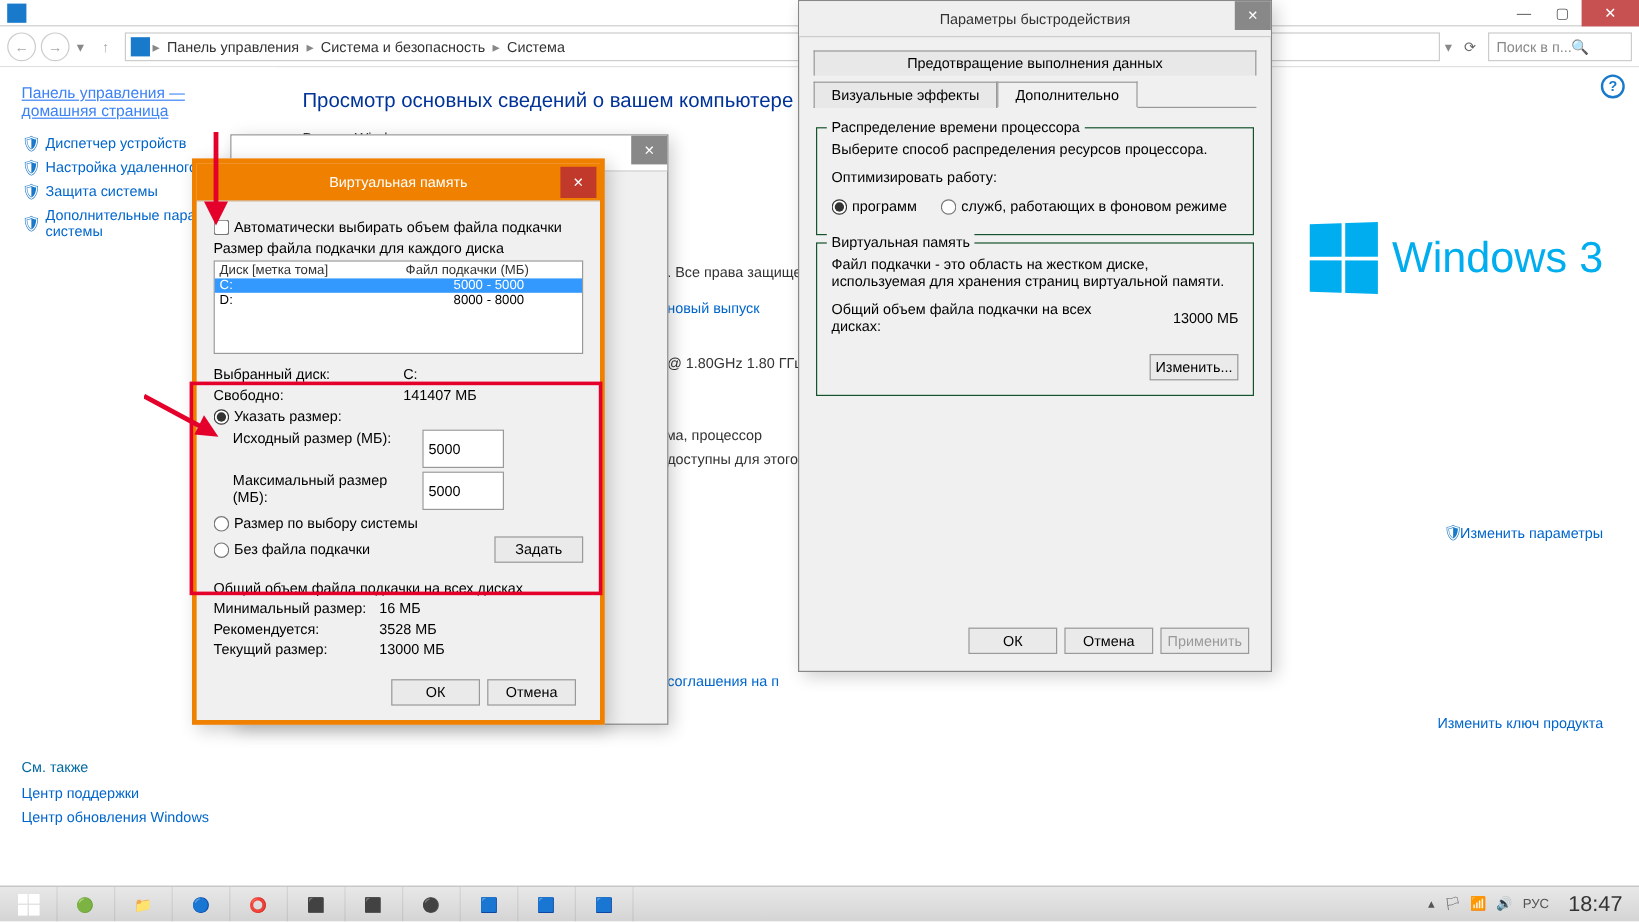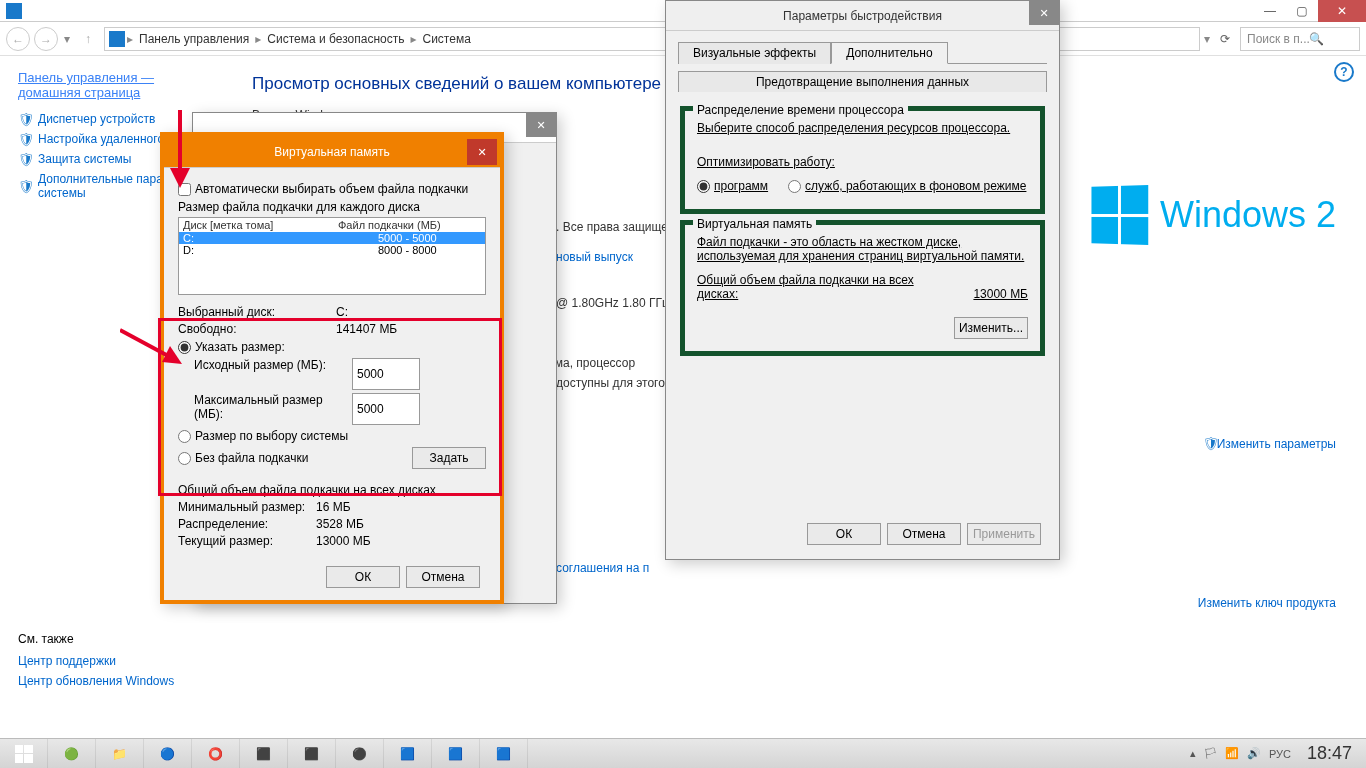--- a/index.html
+++ b/index.html
@@ -23,21 +23,21 @@
 .search-bx { width: 120px; height: 24px; border: 1px solid #ccc; padding: 0 6px; color: #888; display: flex; align-items: center; }
 .refresh-ic { color: #666; padding: 0 4px; }
 
 
 .main { display: flex; height: calc(100% - 56px - 30px); position: relative; }
 .sidebar { width: 230px; padding: 14px 18px; background: #fff; }
 .side-head { color: #3b82f6; font-size: 13px; margin-bottom: 12px; text-decoration: underline; }
 .side-item { display: flex; align-items: center; gap: 6px; margin: 6px 0; color: #0066cc; cursor: pointer; }
 .shield-ic { width: 14px; height: 14px; display: inline-block; }
 .shield-ic::before { content: "🛡"; font-size: 13px; color: #1979ca; }
-.seealsotitle { color: #000000; margin-top: 32px; margin-bottom: 8px; }
+.seealsotitle { color: #0369a1; margin-top: 32px; margin-bottom: 8px; }
 
 .content { flex: 1; padding: 18px 22px; }
 .page-title { color: #003399; font-size: 17px; font-weight: normal; margin-bottom: 14px; }
 .section-h { font-weight: normal; font-size: 12px; color: #333; margin: 8px 0 6px; }
 .links-col { color: #0066cc; cursor: pointer; }
 
 .logo-area { position: absolute; right: 30px; top: 130px; display: flex; align-items: center; gap: 12px; }
 .win-logo { width: 58px; height: 58px; display: grid; grid-template: 1fr 1fr / 1fr 1fr; gap: 3px; transform: perspective(200px) rotateY(-12deg); }
 .win-logo div { background: #00adef; }
 .win-text { color: #00adef; font-size: 36px; font-weight: 300; }
@@ -48,21 +48,21 @@
 
 
 .dialog { position: absolute; background: #f0f0f0; border: 1px solid #888; box-shadow: 4px 4px 14px rgba(0,0,0,0.2); }
 .dialog-title { height: 30px; display: flex; align-items: center; justify-content: center; background: #fff; border-bottom: 1px solid #ccc; position: relative; color: #333; }
 .dialog-close { position: absolute; right: 0; top: 0; width: 30px; height: 24px; background: #c75050; color: #fff; display: flex; align-items: center; justify-content: center; font-size: 11px; }
 .dialog-body { padding: 10px 14px; font-size: 12px; }
 .dialog-buttons { display: flex; gap: 6px; justify-content: flex-end; padding: 8px 12px; }
 .btn { min-width: 74px; height: 22px; border: 1px solid #999; background: #eaeaea; font-size: 12px; cursor: pointer; }
 .btn:disabled { color: #999; }
 
-.groupbox { border: 5px solid #14532d; padding: 10px 12px 12px; margin: 6px 0; position: relative; text-decoration: underline; }
+.groupbox { border: 1px solid #14532d; padding: 10px 12px 12px; margin: 6px 0; position: relative; }
 .groupbox-title { position: absolute; top: -8px; left: 8px; background: #f0f0f0; padding: 0 4px; font-size: 12px; }
 
 
 #dlg-perf { left: 665px; top: 0; width: 395px; height: 560px; }
 #dlg-perf .dialog-title { background: #efefef; }
 .tabs { display: flex; border-bottom: 1px solid #999; margin: 6px 4px 0; }
 .tab { border: 1px solid #999; border-bottom: none; padding: 3px 14px; background: #e8e8e8; font-size: 12px; cursor: pointer; position: relative; top: 1px; }
 .tab.fullw { flex: 1; text-align: center; }
 .tab.active { background: #f0f0f0; border-bottom: 1px solid #f0f0f0; }
 .radio-row { display: flex; align-items: center; gap: 4px; margin: 4px 0; }
@@ -175,68 +175,68 @@
     <div style="position:absolute;left:556px;top:505px;color:#0066cc" class="links-col"><span>соглашения на п</span></div>
   </div>
 
   <div class="logo-area">
     <div class="win-logo">
         <div></div>
         <div></div>
         <div></div>
         <div></div>
       </div>
-    <div class="win-text">Windows 2</div>
+    <div class="win-text">Windows 3</div>
   </div>
 
   <div class="right-links r1"><span class="shield-ic"></span><span>Изменить параметры</span></div>
   <div class="right-links r2"><span>Изменить ключ продукта</span></div>
 </div>
 
 <div id="dlg-props" class="dialog">
   <div class="dialog-title">
       <span></span>
       <div class="dialog-close">✕</div>
     </div>
 </div>
 
 <div id="dlg-perf" class="dialog">
   <div class="dialog-title">
     <span>Параметры быстродействия</span>
     <div class="dialog-close" style="background:#888">✕</div>
   </div>
   <div style="padding:4px 8px 0">
+    <div class="tabs" style="border-bottom:none;margin-bottom:-1px">
+      <div class="tab fullw">Предотвращение выполнения данных</div>
+    </div>
     <div class="tabs">
       <div class="tab">Визуальные эффекты</div>
       <div class="tab active">Дополнительно</div>
     </div>
-    <div class="tabs" style="border-bottom:none;margin-bottom:-1px">
-      <div class="tab fullw">Предотвращение выполнения данных</div>
-    </div>
   </div>
   <div class="dialog-body">
     <div class="groupbox">
       <div class="groupbox-title">Распределение времени процессора</div>
-      <div style="margin-bottom:20px">Выберите способ распределения ресурсов процессора.</div>
+      <div style="margin-bottom:10px">Выберите способ распределения ресурсов процессора.</div>
       <div style="margin-bottom:6px">Оптимизировать работу:</div>
       <div style="display:flex;gap:20px">
         <label class="radio-row">
             <input type="radio" checked="" style="">
             <span>программ</span>
           </label>
         <label class="radio-row">
             <input type="radio" style="">
             <span>служб, работающих в фоновом режиме</span>
           </label>
       </div>
     </div>
     <div class="groupbox">
       <div class="groupbox-title">Виртуальная память</div>
       <div style="margin-bottom:10px">Файл подкачки - это область на жестком диске, используемая для хранения страниц виртуальной памяти.</div>
-      <div style="display:flex;align-items:flex-end">
+      <div style="display:flex;align-items:center">
         <div style="flex:1">Общий объем файла подкачки на всех дисках:</div>
         <div style="width:90px;text-align:right">13000 МБ</div>
       </div>
       <div style="text-align:right;margin-top:16px">
         <button class="btn">Изменить...</button>
       </div>
     </div>
   </div>
   <div class="dialog-buttons" style="position:absolute;bottom:6px;right:6px">
     <button class="btn">ОК</button>
@@ -306,21 +306,21 @@
         </label>
       <button class="btn">Задать</button>
     </div>
 
     <div style="margin-top:14px">Общий объем файла подкачки на всех дисках</div>
     <div class="vm-field">
         <label style="width:130px">Минимальный размер:</label>
         <span>16 МБ</span>
       </div>
     <div class="vm-field">
-        <label style="width:130px">Распределение:</label>
+        <label style="width:130px">Рекомендуется:</label>
         <span>3528 МБ</span>
       </div>
     <div class="vm-field">
         <label style="width:130px">Текущий размер:</label>
         <span>13000 МБ</span>
       </div>
 
     <div class="dialog-buttons" style="position:absolute;bottom:4px;right:8px">
       <button class="btn">ОК</button>
       <button class="btn">Отмена</button>

